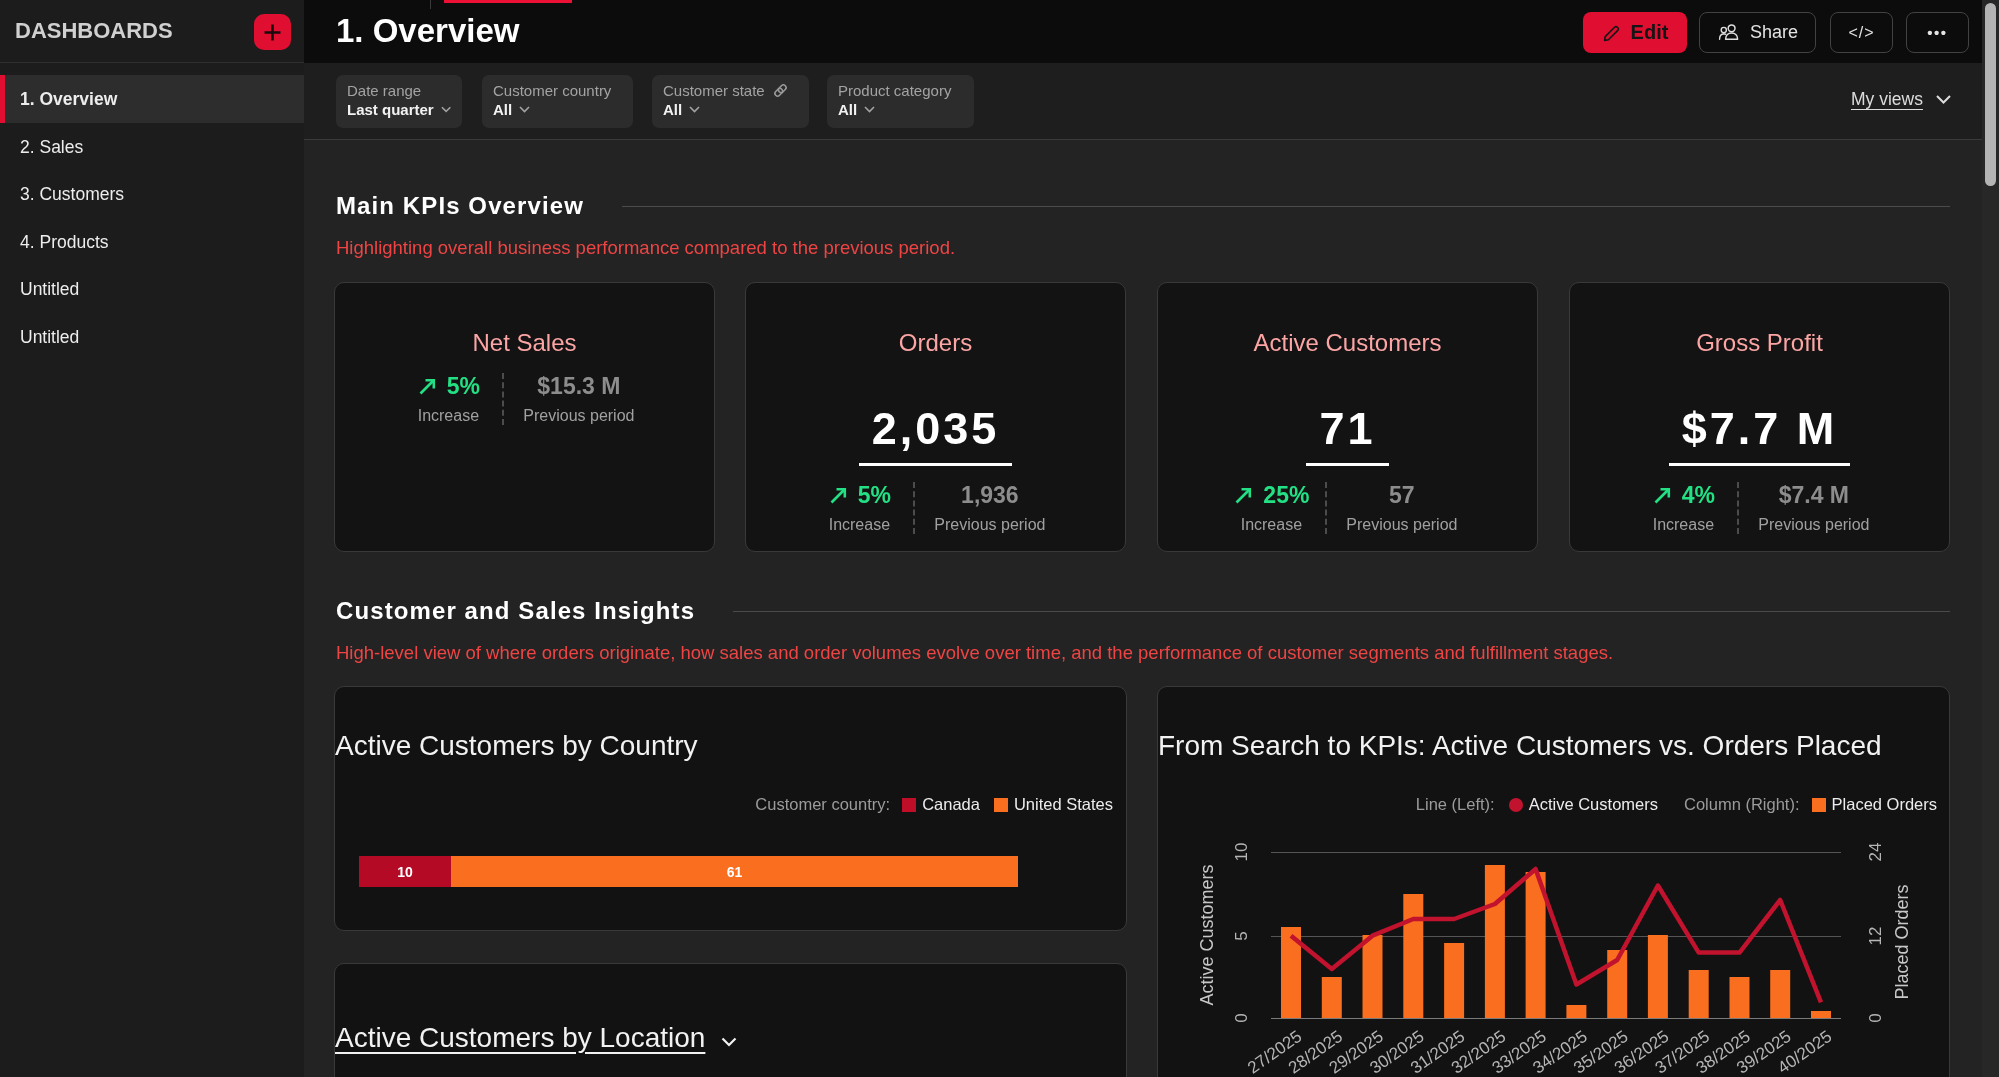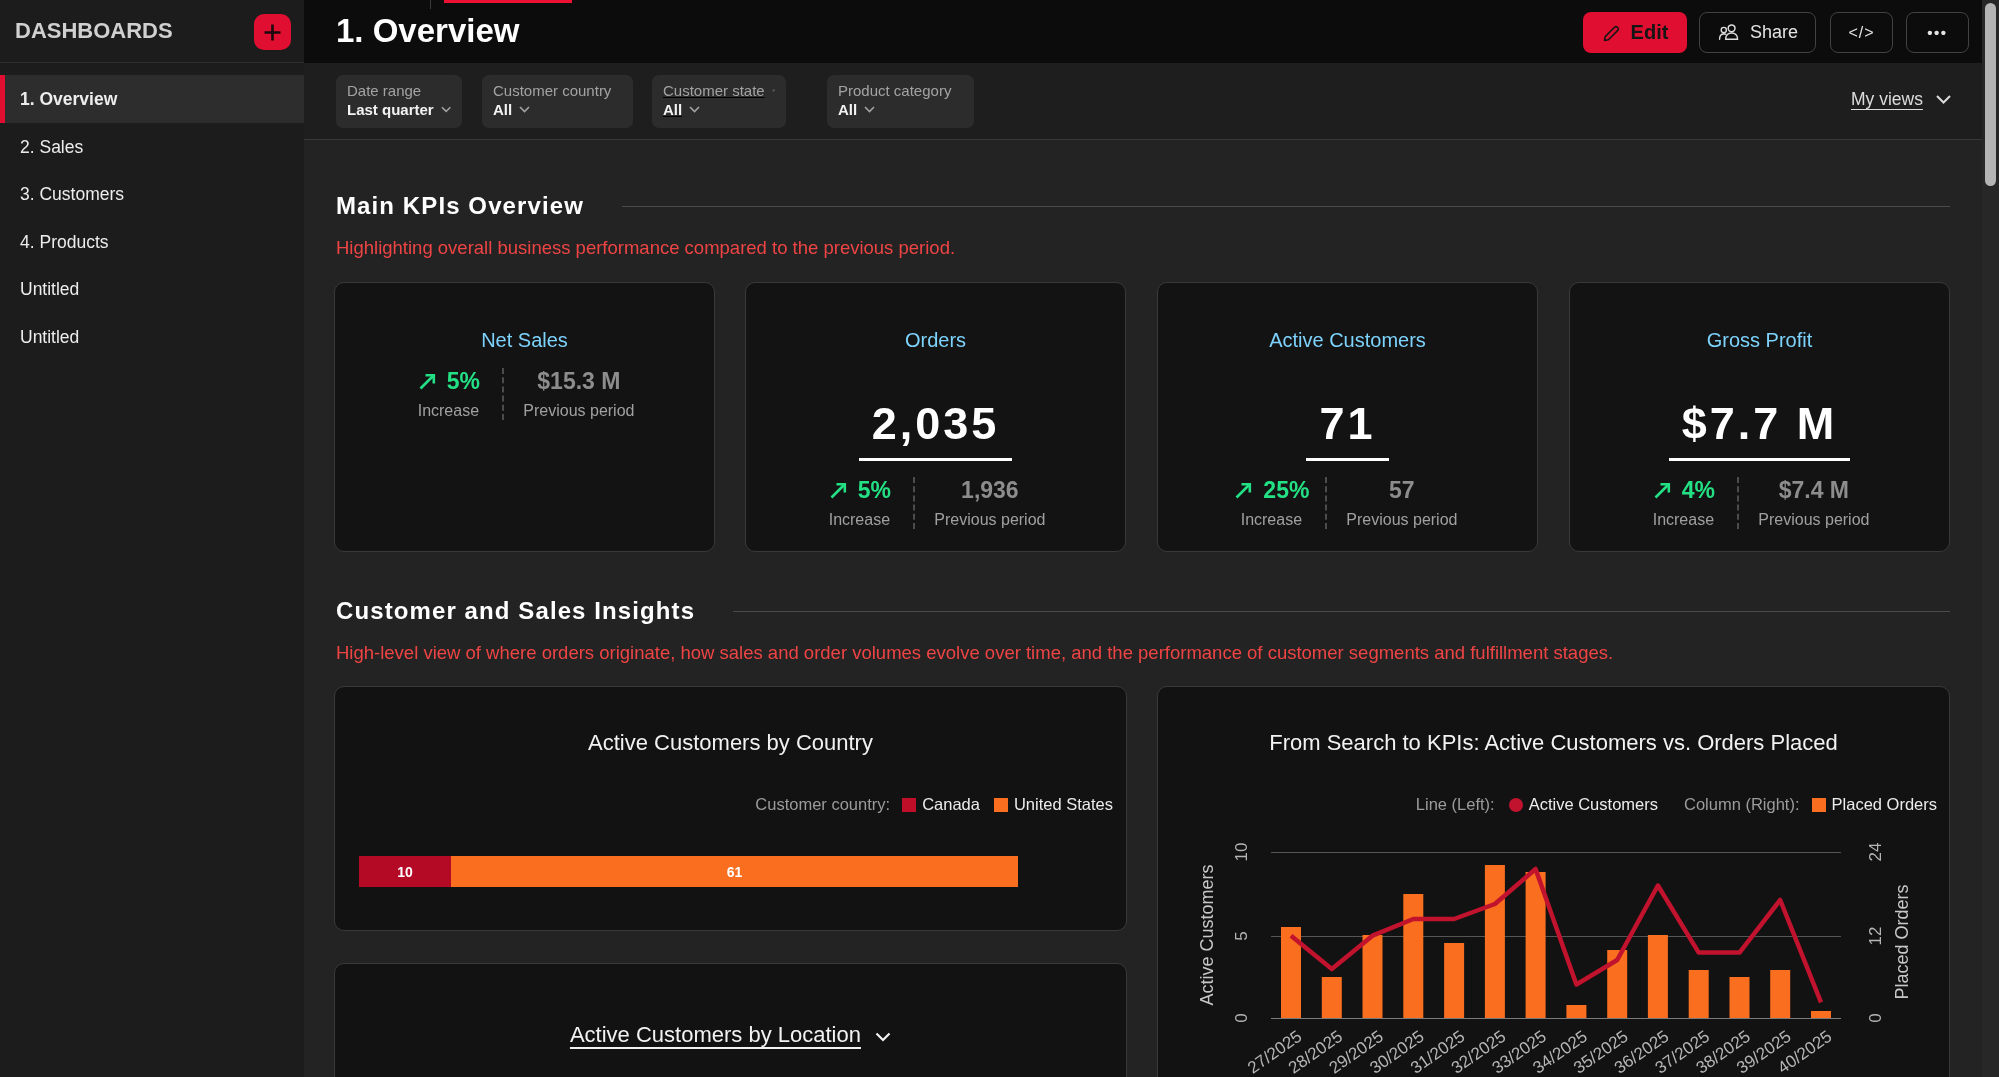--- a/index.html
+++ b/index.html
@@ -36,34 +36,34 @@
 #myviews span { text-decoration:underline; text-underline-offset:4px; }
 
 
 .sechead { left:336px; width:1614px; display:flex; align-items:center; }
 .sechead .t { font-size:24px; font-weight:bold; letter-spacing:1.1px; color:#fff; white-space:nowrap; }
 .sechead .ln { flex:1; height:1px; background:#4b4b4b; margin-left:38px; }
 .seccap { left:336px; font-size:18.5px; color:#ef4444; }
 
 
 .kpi { top:282px; width:381px; height:270px; background:#131313; border:1px solid #393939; border-radius:10px; text-align:center; }
-.kpi .ttl { margin-top:46px; font-size:20px; color:#7dd3fc; }
+.kpi .ttl { margin-top:46px; font-size:24px; color:#fca5a5; }
 .kpi .vwrap { margin-top:49px; line-height:0; }
 .kpi .val { display:inline-block; font-size:45px; letter-spacing:3px; font-weight:bold; color:#fff; padding:0 13px 12px; border-bottom:3px solid #fff; line-height:1; }
 .kpi .stats { margin:16px 60px 0; display:flex; }
 .kpi .s1 { width:42%; border-right:2px dashed #4c4c4c; }
 .kpi .s2 { width:58%; }
 .kpi .big { font-size:23px; font-weight:bold; }
 .kpi .g { color:#23e085; display:flex; align-items:center; justify-content:center; gap:9px; }
 .kpi .grey { color:#8d8d8d; }
 .kpi .sub { margin-top:7px; font-size:16px; color:#a0a0a0; }
 
 
 .card { background:#121212; border:1px solid #393939; border-radius:10px; }
-.ctitle { width:100%; text-align:center; font-size:22px; color:#f2f2f2; }
+.ctitle { width:100%; text-align:left; font-size:28px; color:#f2f2f2; }
 .legend { display:flex; align-items:center; gap:6px; font-size:16.5px; color:#ececec; }
 .legend .lt { color:#9b9b9b; }
 .sw { width:14px; height:14px; display:inline-block; }
 </style>
 </head>
 <body>
 
 <div id="sidebar" class="abs"></div>
 <div id="sbhead" class="abs"></div>
 <div id="sbtitle" class="abs">DASHBOARDS</div>
@@ -101,21 +101,21 @@
   <div class="val">Last quarter <svg width="11" height="7" viewBox="0 0 11 7">
         <polyline points="1,1 5.5,5.5 10,1" fill="none" stroke="#a3a3a3" stroke-width="1.6"></polyline>
       </svg></div>
 </div>
 <div class="abs chip" style="left:482px; width:151px;">
   <div class="lab">Customer country</div>
   <div class="val">All <svg width="11" height="7" viewBox="0 0 11 7">
         <polyline points="1,1 5.5,5.5 10,1" fill="none" stroke="#a3a3a3" stroke-width="1.6"></polyline>
       </svg></div>
 </div>
-<div class="abs chip" style="left:652px; width:134px;text-decoration:underline;">
+<div class="abs chip" style="left:652px; width:157px;">
   <div class="lab">Customer state <svg width="17" height="17" viewBox="0 0 24 24">
         <g fill="none" stroke="#9a9a9a" stroke-width="2.2" transform="rotate(-45 12 12)">
           <rect x="2.5" y="8.2" width="12" height="7.6" rx="3.8"></rect>
           <rect x="9.5" y="8.2" width="12" height="7.6" rx="3.8"></rect>
         </g>
       </svg></div>
   <div class="val">All <svg width="11" height="7" viewBox="0 0 11 7">
         <polyline points="1,1 5.5,5.5 10,1" fill="none" stroke="#a3a3a3" stroke-width="1.6"></polyline>
       </svg></div>
 </div>

